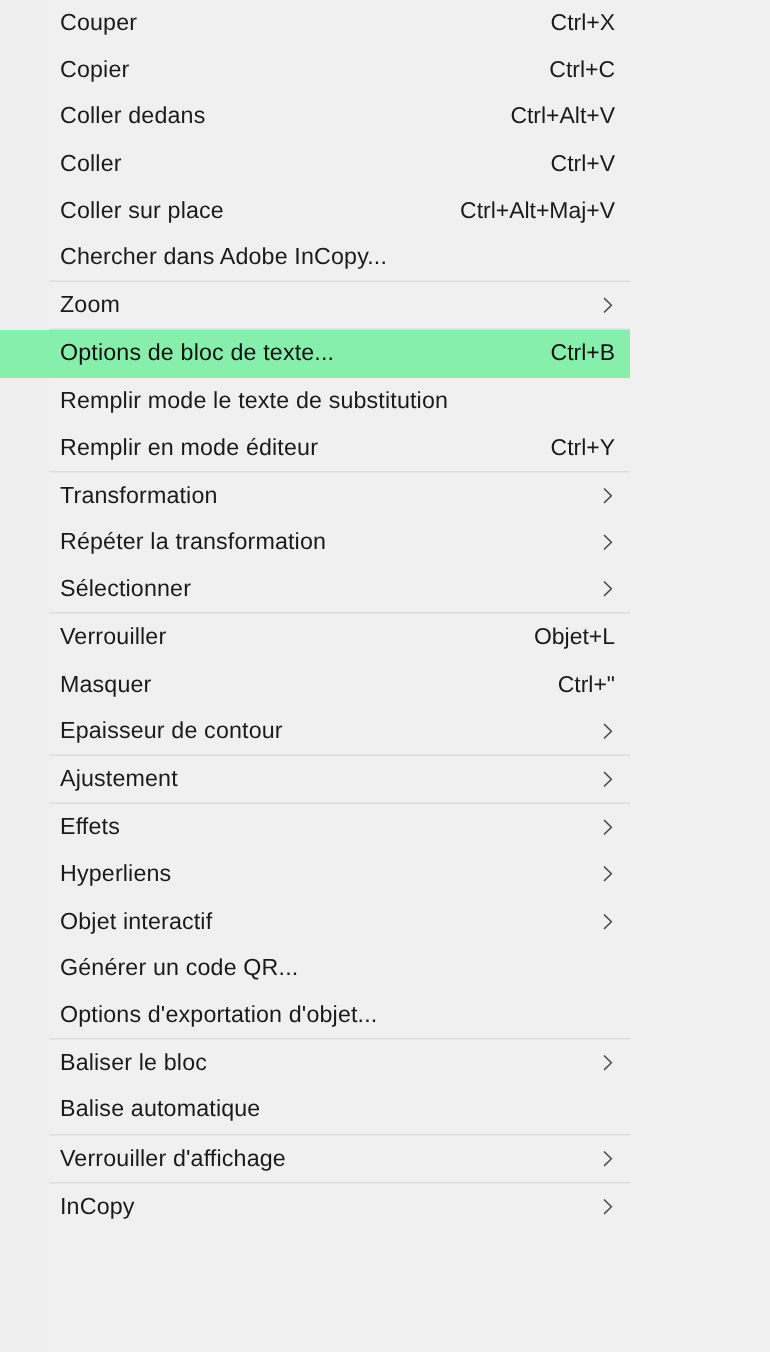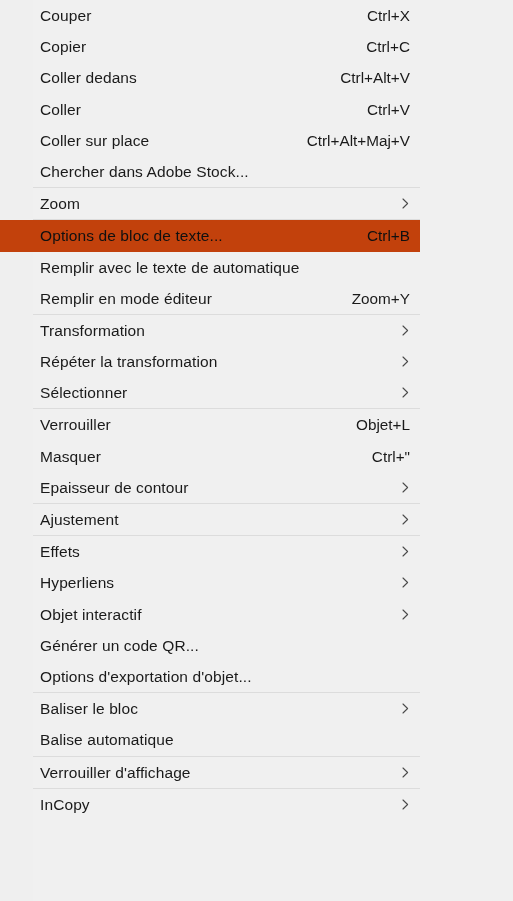--- a/index.html
+++ b/index.html
@@ -78,21 +78,21 @@
     top: 0;
     width: 12px;
     height: 31.2px;
     line-height: 31.2px;
     text-align: center;
     color: #4a4a4a;
   }
   .row .chev svg { display: block; margin: 10px auto 0 auto; }
 
   .row.selected {
-    background: #c2410c;
+    background: #86efac;
   }
   .row.selected .label,
   .row.selected .accel { color: #101010; }
 
   .sep {
     height: 1px;
     margin: 0 0 0 33px;
     background: #dcdcdc;
     font-size: 0;
     line-height: 0;
@@ -118,42 +118,42 @@
       </li>
       <li class="row">
         <span class="label">Coller</span>
         <span class="accel">Ctrl+V</span>
       </li>
       <li class="row">
         <span class="label">Coller sur place</span>
         <span class="accel">Ctrl+Alt+Maj+V</span>
       </li>
       <li class="row">
-        <span class="label">Chercher dans Adobe Stock...</span>
+        <span class="label">Chercher dans Adobe InCopy...</span>
       </li>
       <li class="sep"></li>
       <li class="row">
         <span class="label">Zoom</span>
         <span class="chev">
           <svg width="7" height="11" viewBox="0 0 7 11" aria-hidden="true">
             <path d="M1 1 L5.6 5.5 L1 10" fill="none" stroke="#4a4a4a" stroke-width="1.1" stroke-linecap="round" stroke-linejoin="round"></path>
           </svg>
         </span>
       </li>
       <li class="sep"></li>
       <li class="row selected">
         <span class="label">Options de bloc de texte...</span>
         <span class="accel">Ctrl+B</span>
       </li>
       <li class="row">
-        <span class="label">Remplir avec le texte de automatique</span>
+        <span class="label">Remplir mode le texte de substitution</span>
       </li>
       <li class="row">
         <span class="label">Remplir en mode éditeur</span>
-        <span class="accel">Zoom+Y</span>
+        <span class="accel">Ctrl+Y</span>
       </li>
       <li class="sep"></li>
       <li class="row">
         <span class="label">Transformation</span>
         <span class="chev">
           <svg width="7" height="11" viewBox="0 0 7 11" aria-hidden="true">
             <path d="M1 1 L5.6 5.5 L1 10" fill="none" stroke="#4a4a4a" stroke-width="1.1" stroke-linecap="round" stroke-linejoin="round"></path>
           </svg>
         </span>
       </li>

